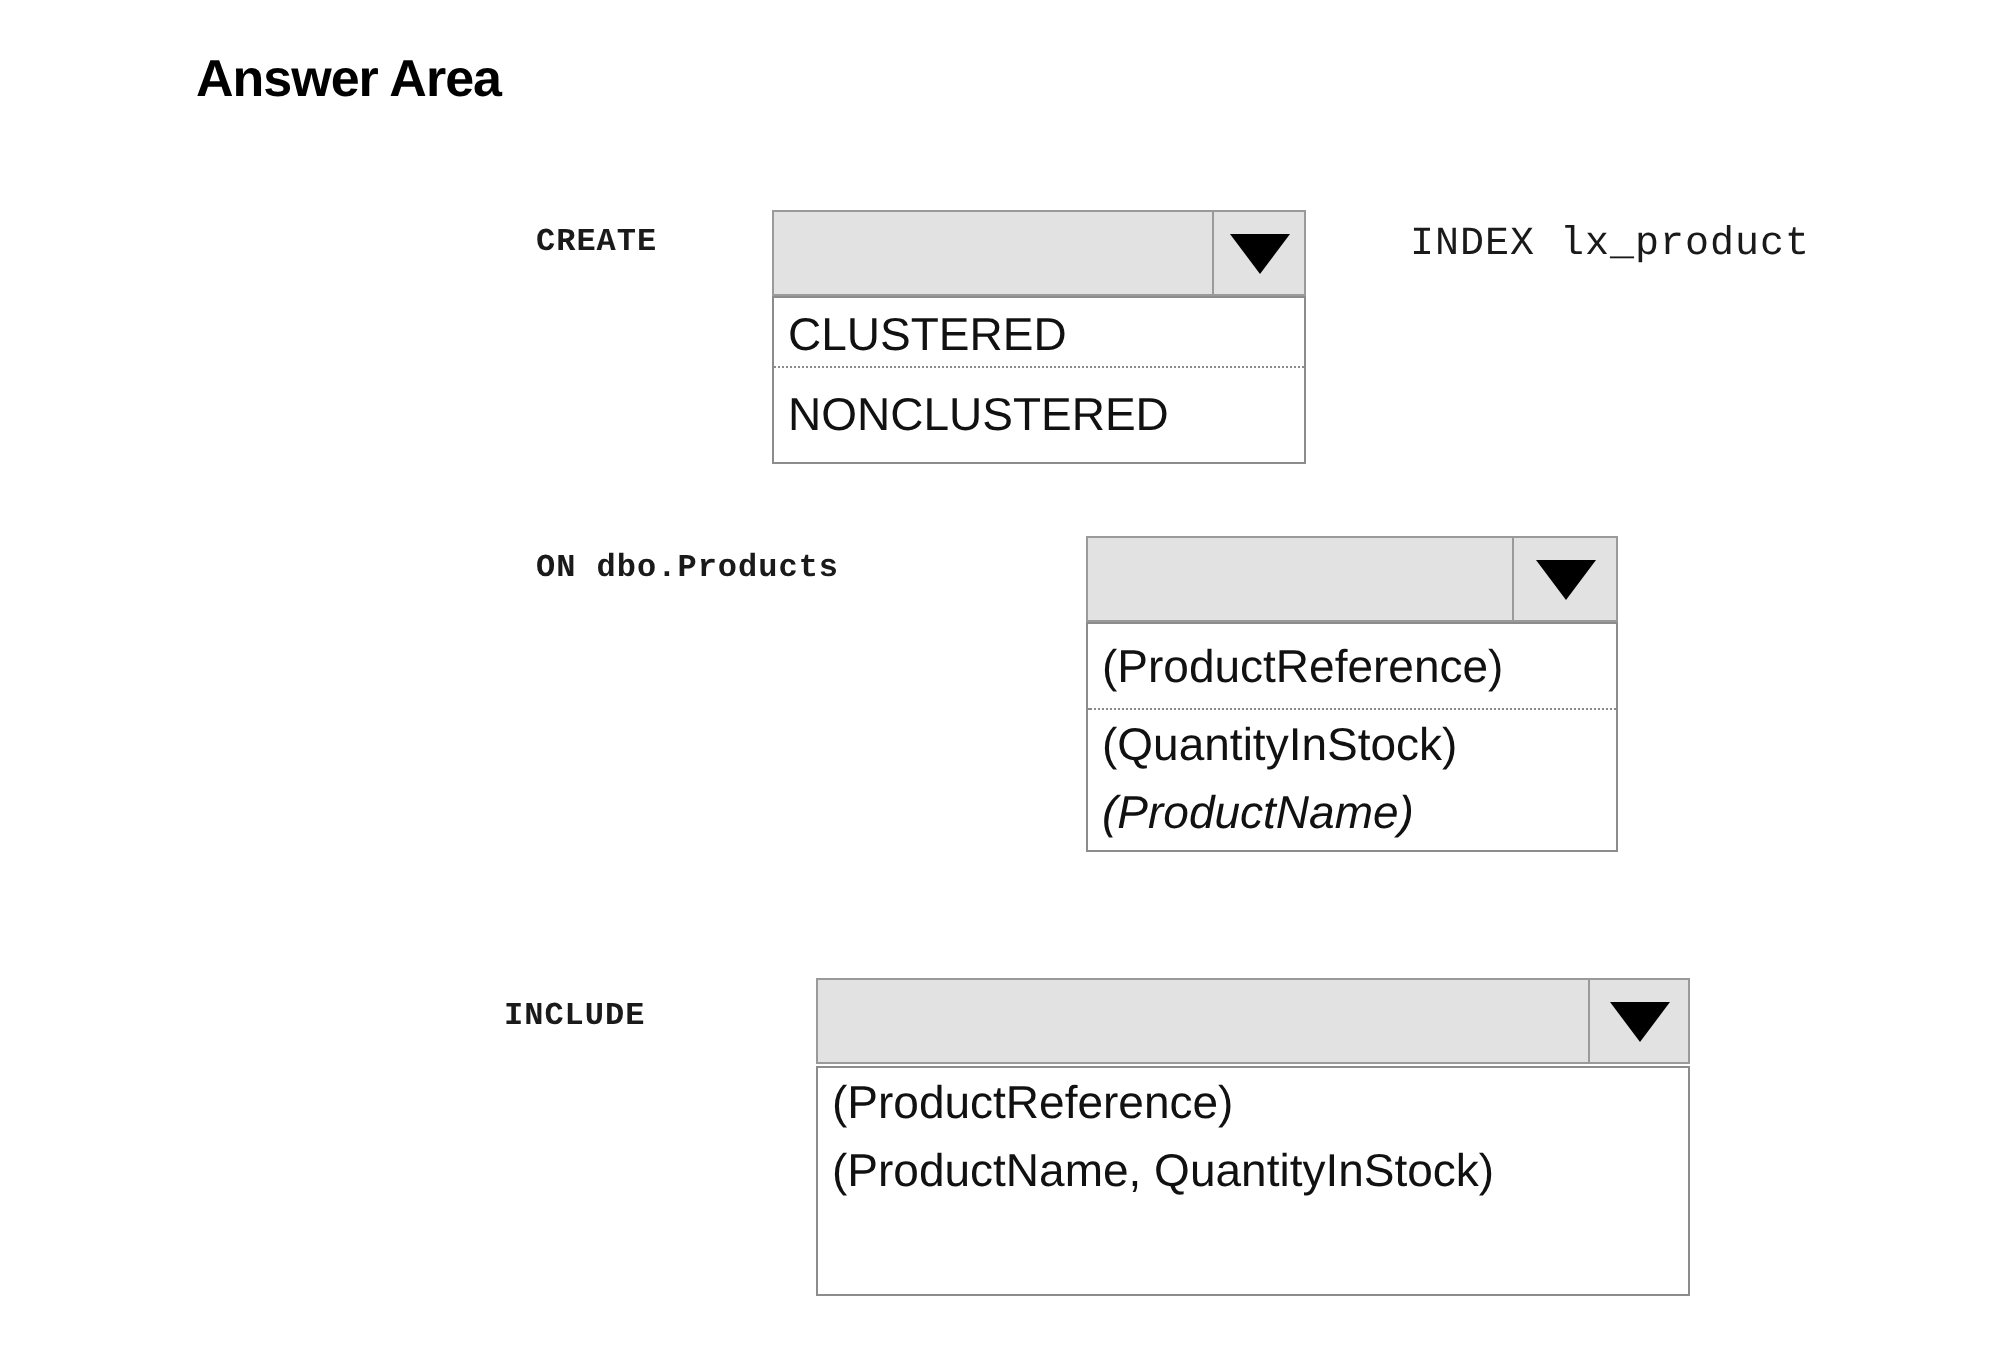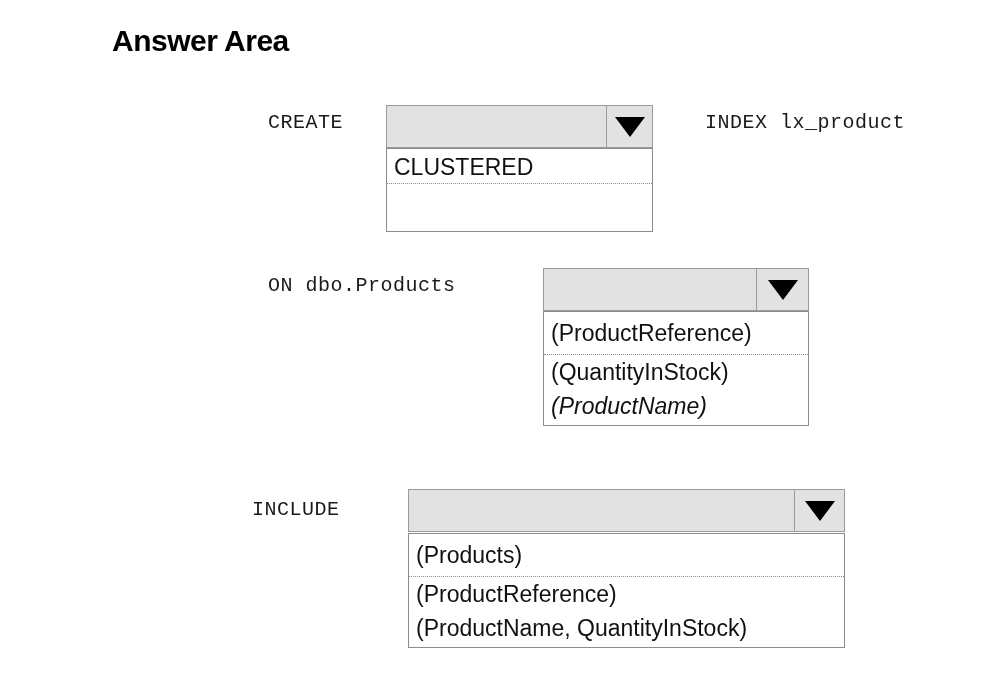--- a/index.html
+++ b/index.html
@@ -13,44 +13,45 @@
     height: 678px;
     position: relative;
     overflow: hidden;
     font-family: "Liberation Sans", sans-serif;
     color: #000000;
   }
 
   
   .page-title {
     position: absolute;
-    left: 112px;
+    left: 98px;
     top: 26px;
     font-family: "Liberation Sans", sans-serif;
-    font-size: 30px;
+    font-size: 26px;
     font-weight: bold;
     letter-spacing: -0.5px;
     line-height: 1;
     color: #000000;
     white-space: nowrap;
   }
 
   
   .qrow {
     position: absolute;
   }
 
   .row-label {
     position: absolute;
     font-family: "Liberation Mono", "DejaVu Sans Mono", monospace;
-    font-size: 20px;
+    font-size: 16px;
     letter-spacing: 0.5px;
     line-height: 1;
     color: #1a1a1a;
     white-space: nowrap;
+    font-weight: bold;
   }
 
   .row-suffix {
     position: absolute;
     font-family: "Liberation Mono", "DejaVu Sans Mono", monospace;
     font-size: 20px;
     letter-spacing: 0.5px;
     line-height: 1;
     color: #1a1a1a;
     white-space: nowrap;
@@ -131,20 +132,21 @@
 
   <div class="select-head" style="left:386px; top:105px; width:267px; height:43px;">
     <div class="select-value"></div>
     <div class="select-arrow-btn" style="width:46px;">
       <span class="tri-down"></span>
     </div>
   </div>
 
   <div class="option-list" style="left:386px; top:148px; width:267px; height:84px;">
     <div class="option-item sep pad-top" style="height:35px;">CLUSTERED</div>
+    <div class="option-item" style="height:47px;">NONCLUSTERED</div>
   </div>
 
   <div class="row-suffix" style="left:681px; top:113px;">INDEX lx_product</div>
 </div>
 
 <div class="qrow">
 
   <div class="row-label" style="left:268px; top:276px;">ON dbo.Products</div>
 
   <div class="select-head" style="left:543px; top:268px; width:266px; height:43px;">
@@ -166,17 +168,16 @@
   <div class="row-label" style="left:252px; top:500px;">INCLUDE</div>
 
   <div class="select-head" style="left:408px; top:489px; width:437px; height:43px;">
     <div class="select-value"></div>
     <div class="select-arrow-btn" style="width:50px;">
       <span class="tri-down"></span>
     </div>
   </div>
 
   <div class="option-list" style="left:408px; top:533px; width:437px; height:115px;">
-    <div class="option-item sep" style="height:43px;">(Products)</div>
     <div class="option-item" style="height:34px;">(ProductReference)</div>
     <div class="option-item" style="height:34px;">(ProductName, QuantityInStock)</div>
   </div>
 </div>
 
 </body></html>

